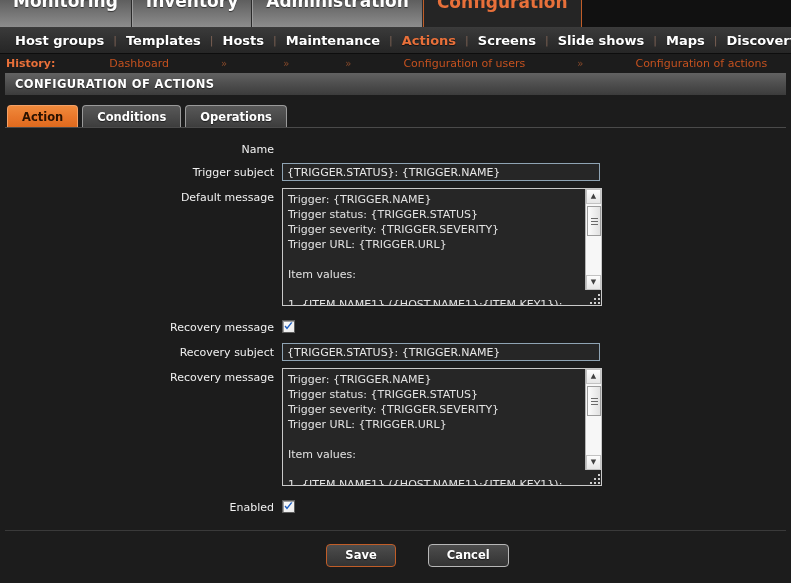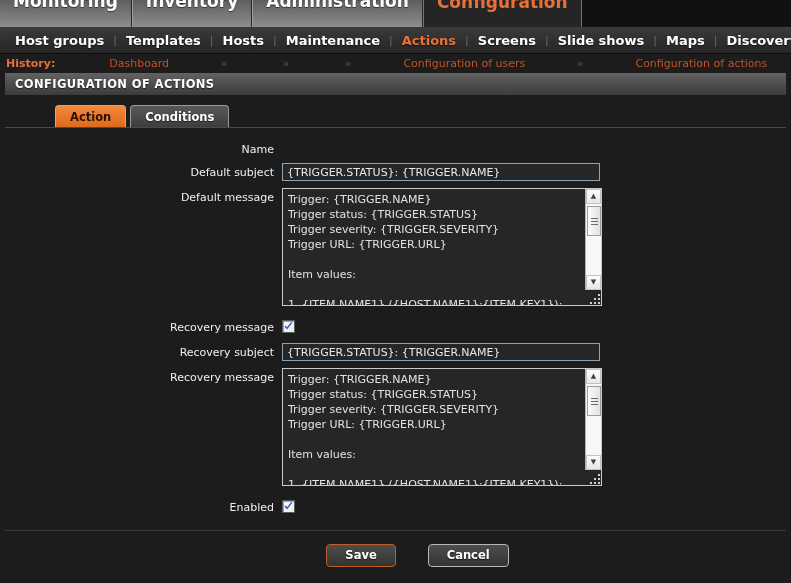--- a/index.html
+++ b/index.html
@@ -122,21 +122,20 @@
   }
 
   
   .tabstrip {
     margin-top: 8px;
     height: 24px;
     padding-left: 7px;
     display: flex;
     align-items: flex-end;
     box-sizing: border-box;
-    margin-left: 48px;
   }
   .tab {
     height: 22px;
     line-height: 22px;
     padding: 0 14px;
     font-size: 11.5px;
     font-weight: bold;
     color: #ffffff;
     background: linear-gradient(to bottom, #585858 0%, #4b4b4b 50%, #3d3d3d 100%);
     border: 1px solid #9a9a9a;
@@ -364,31 +363,32 @@
   <span class="history-link">Configuration of users</span>
   <span class="history-arrow">»</span>
   <span class="history-link">Configuration of actions</span>
 </div>
 
 <div class="pagetitle">CONFIGURATION OF ACTIONS</div>
 
 <div class="tabstrip">
   <div class="tab selected">Action</div>
   <div class="tab">Conditions</div>
+  <div class="tab">Operations</div>
 </div>
 <div class="tabline"></div>
 
 <div class="form">
 
   <div class="row">
     <div class="row-label">Name</div>
   </div>
 
   <div class="row">
-    <div class="row-label">Default subject</div>
+    <div class="row-label">Trigger subject</div>
     <div class="row-field">
       <input class="textinput" type="text" value="{TRIGGER.STATUS}: {TRIGGER.NAME}" style="">
     </div>
   </div>
 
   <div class="row">
     <div class="row-label">Default message</div>
     <div class="row-field">
       <div class="ta-wrap">
         <textarea class="textarea" style="">Trigger: {TRIGGER.NAME}

